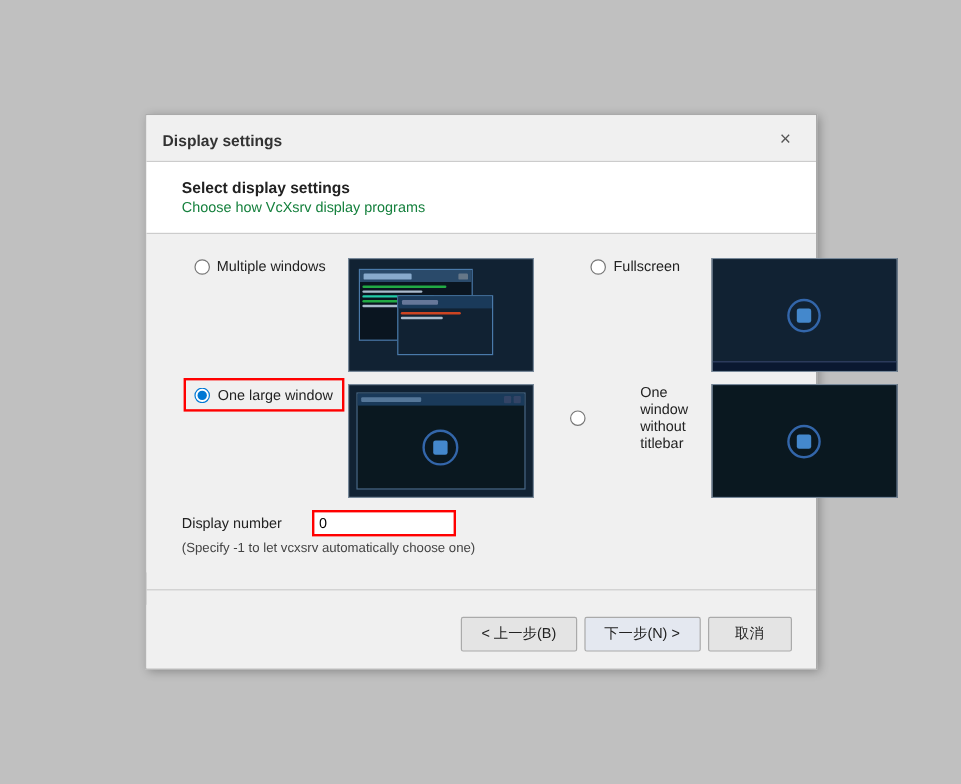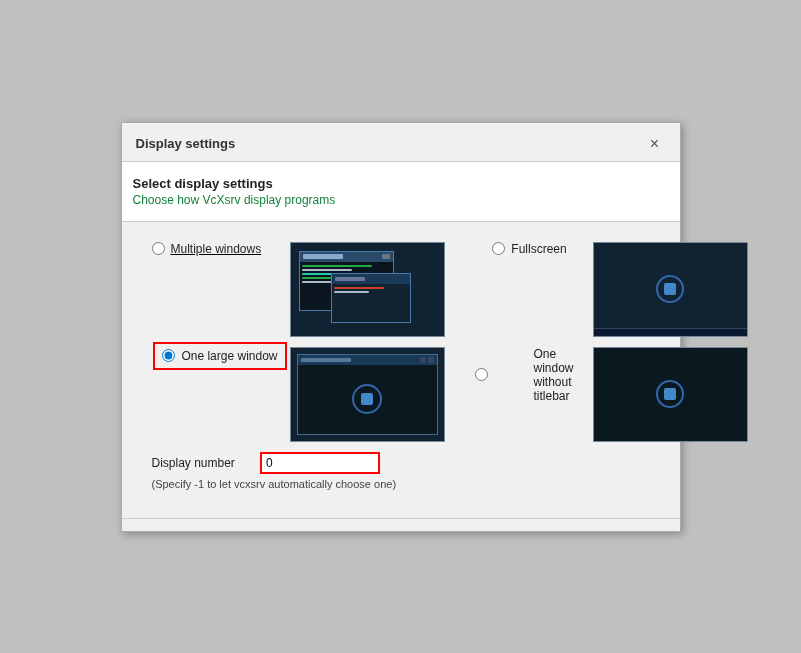--- a/index.html
+++ b/index.html
@@ -38,21 +38,21 @@
       cursor: pointer;
       font-size: 16px;
       color: #555;
       display: flex;
       align-items: center;
       justify-content: center;
       border-radius: 2px;
     }
     .header-section {
       background: white;
-      padding: 14px 20px 14px 11px;
+      padding: 14px 20px 14px 30px;
       border-top: 1px solid #ccc;
       border-bottom: 1px solid #ccc;
     }
     .header-title {
       font-size: 13px;
       font-weight: bold;
       color: #222;
       margin-bottom: 2px;
     }
     .header-subtitle {
@@ -157,21 +157,21 @@
 
   <div class="header-section">
     <div class="header-title">Select display settings</div>
     <div class="header-subtitle">Choose how VcXsrv display programs</div>
   </div>
 
   <div class="content-section">
     <div class="grid-layout">
 
       <div class="option-block">
-        <div style="display:flex;flex-direction:column;align-items:flex-start;gap:6px;min-width:130px;text-decoration:underline;">
+        <div style="display:flex;flex-direction:column;align-items:center;gap:6px;min-width:130px;">
           <label class="radio-label">
             <input type="radio" name="display-mode" style="">
             <span>Multiple windows</span>
           </label>
         </div>
         <div class="preview-thumb">
 
           <div style="position:absolute;top:8px;left:8px;width:95px;height:60px;background:#0a1520;border:1px solid #4a7aaa;">
             <div style="height:10px;background:#2a4a6a;display:flex;align-items:center;padding:0 3px;gap:2px;">
               <div style="width:40px;height:5px;background:#88aacc;border-radius:1px;"></div>
@@ -262,13 +262,18 @@
 
     <div class="display-number-row">
       <span class="display-number-label">Display number</span>
       <input type="text" class="display-number-input" value="0" style="border: 2px solid red;">
     </div>
     <div class="display-hint">(Specify -1 to let vcxsrv automatically choose one)</div>
   </div>
 
   <hr class="separator">
 
+  <div class="footer">
+    <button class="btn">&lt; 上一步(B)</button>
+    <button class="btn" style="background:#e4e8f0;">下一步(N) &gt;</button>
+    <button class="btn">取消</button>
+  </div>
 </div>
 
 </body></html>

